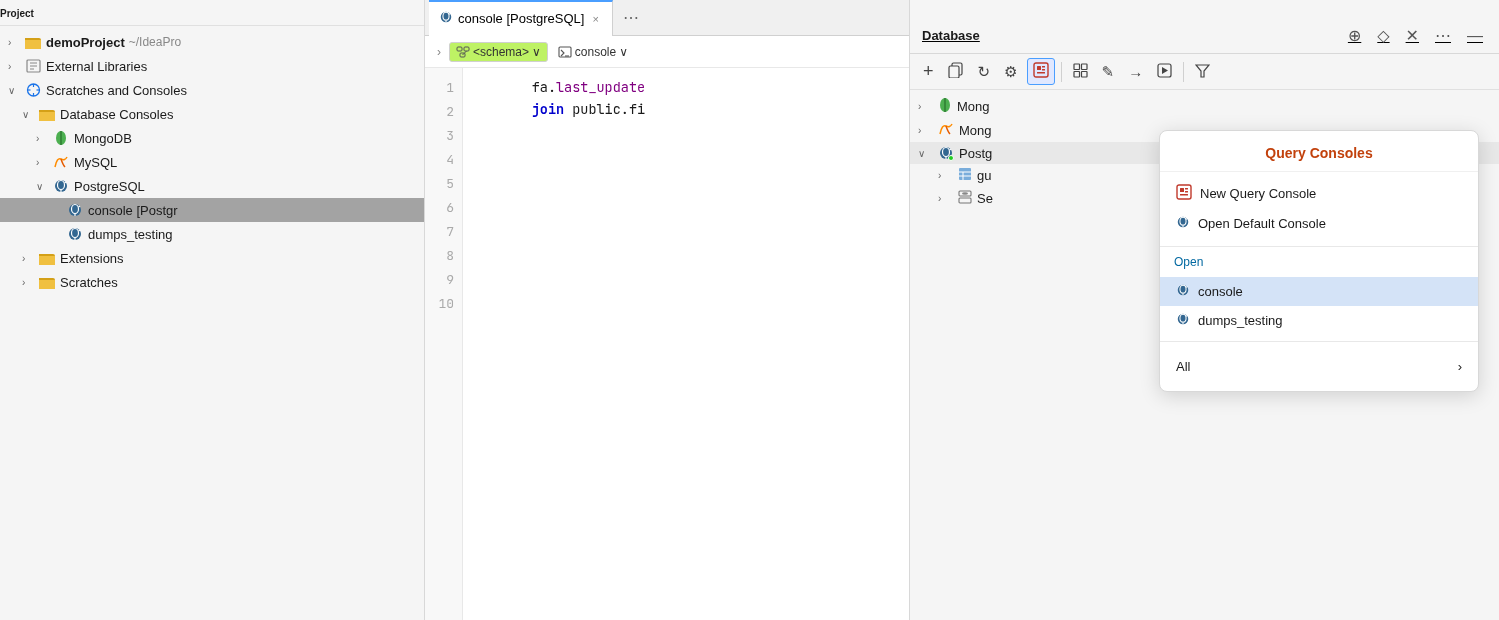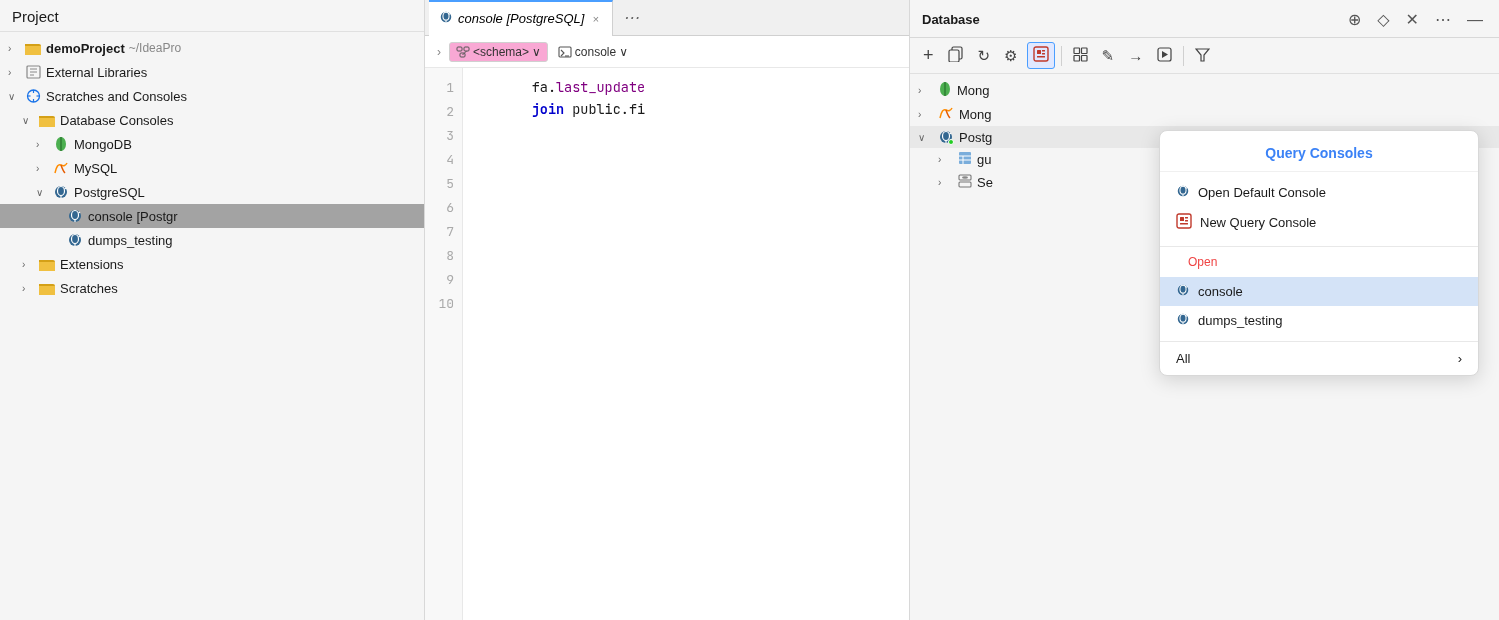--- a/index.html
+++ b/index.html
@@ -15,23 +15,23 @@
     
     .panel-project {
       width: 425px;
       min-width: 425px;
       background: #f5f5f5;
       border-right: 1px solid #d8d8d8;
       display: flex;
       flex-direction: column;
     }
     .panel-header {
-      padding: 8px 12px 6px;
-      font-weight: 400;
-      font-size: 15px;
+      padding: 8px 0 6px;
+      font-weight: 700;
+      font-size: 10px;
       color: #1a1a1a;
       border-bottom: 1px solid #e0e0e0;
     }
     .tree {
       flex: 1;
       overflow-y: auto;
       padding: 4px 0;
     }
     .tree-item {
       display: flex;
@@ -78,21 +78,20 @@
       display: flex;
       flex-direction: column;
     }
     .tab-bar {
       display: flex;
       align-items: center;
       background: #f0f0f0;
       border-bottom: 1px solid #d0d0d0;
       padding: 0 4px;
       height: 36px;
-      font-style: italic;
     }
     .tab {
       display: flex;
       align-items: center;
       padding: 0 10px;
       height: 36px;
       background: #fff;
       border-right: 1px solid #d0d0d0;
       border-top: 2px solid #4a9eff;
       font-size: 13px;
@@ -131,21 +130,21 @@
     .schema-selector {
       display: flex;
       align-items: center;
       gap: 3px;
       padding: 2px 6px;
       border: 1px solid #d0d0d0;
       border-radius: 3px;
       cursor: pointer;
       font-size: 12px;
       color: #333;
-      background: #f9a8d4;
+      background: #bef264;
     }
     .console-selector {
       display: flex;
       align-items: center;
       gap: 3px;
       padding: 2px 6px;
       cursor: pointer;
       font-size: 12px;
       color: #333;
     }
@@ -185,23 +184,24 @@
     .panel-database {
       flex: 1;
       background: #f5f5f5;
       display: flex;
       flex-direction: column;
       position: relative;
     }
     .db-header {
       display: flex;
       align-items: center;
-      padding: 8px 12px 6px;
+      padding: 24px 12px 6px;
       border-bottom: 1px solid #d8d8d8;
       gap: 8px;
+      text-decoration: underline;
     }
     .db-title {
       font-weight: 700;
       font-size: 13px;
       color: #1a1a1a;
       flex: 1;
     }
     .db-header-icon {
       font-size: 16px;
       color: #555;
@@ -255,48 +255,48 @@
       border-radius: 8px;
       box-shadow: 0 4px 20px rgba(0,0,0,0.15);
       z-index: 100;
       overflow: hidden;
     }
     .popup-title {
       font-weight: 700;
       font-size: 14px;
       text-align: center;
       padding: 14px 16px 10px;
-      color: #3b82f6;
+      color: #c2410c;
       border-bottom: 1px solid #f0f0f0;
     }
     .popup-section {
       padding: 6px 0;
     }
     .popup-item {
       display: flex;
       align-items: center;
       padding: 6px 16px;
       cursor: pointer;
       font-size: 13px;
       color: #1a1a1a;
       gap: 8px;
     }
     .popup-item.selected { background: #d4e3f7; }
     .popup-divider { border: none; border-top: 1px solid #e8e8e8; margin: 2px 0; }
     .popup-section-label {
-      padding: 6px 28px 2px;
+      padding: 6px 14px 2px;
       font-size: 12px;
-      color: #ef4444;
+      color: #0369a1;
       font-weight: 500;
     }
     .popup-all-row {
       display: flex;
       align-items: center;
       justify-content: space-between;
-      padding: 9px 16px;
+      padding: 17px 16px;
       cursor: pointer;
       font-size: 13px;
       color: #1a1a1a;
       border-top: 1px solid #e8e8e8;
     }
 
     
     .pg-icon { color: #336791; font-size: 14px; }
     .mongo-icon { color: #4caf50; font-size: 13px; }
 
@@ -633,40 +633,40 @@
       </span>
       <span>Se</span>
     </div>
   </div>
 
   <div class="dropdown-popup">
     <div class="popup-title">Query Consoles</div>
     <div class="popup-section">
       <div class="popup-item">
         <span>
-          <svg width="14" height="14" viewBox="0 0 16 16">
-              <ellipse cx="8" cy="8" rx="6" ry="6" fill="#336791"></ellipse>
-              <ellipse cx="8" cy="7" rx="3.5" ry="4.5" fill="none" stroke="#fff" stroke-width="1.2"></ellipse>
-              <line x1="11.5" y1="5" x2="13" y2="4" stroke="#fff" stroke-width="1.2"></line>
-              <line x1="8" y1="11.5" x2="8" y2="14" stroke="#fff" stroke-width="1.2"></line>
-            </svg>
-        </span>
-        <span>Open Default Console</span>
-      </div>
-      <div class="popup-item">
-        <span>
           <svg width="16" height="16" viewBox="0 0 16 16">
               <rect x="1" y="1" width="14" height="14" rx="2" fill="none" stroke="#c0392b" stroke-width="1.4"></rect>
               <rect x="4" y="4" width="4" height="4" rx="0.5" fill="#c0392b"></rect>
               <rect x="9" y="4" width="3" height="1.5" rx="0.3" fill="#c0392b"></rect>
               <rect x="9" y="7" width="3" height="1.5" rx="0.3" fill="#c0392b"></rect>
               <rect x="4" y="10" width="8" height="1.5" rx="0.3" fill="#c0392b"></rect>
             </svg>
         </span>
         <span>New Query Console</span>
+      </div>
+      <div class="popup-item">
+        <span>
+          <svg width="14" height="14" viewBox="0 0 16 16">
+              <ellipse cx="8" cy="8" rx="6" ry="6" fill="#336791"></ellipse>
+              <ellipse cx="8" cy="7" rx="3.5" ry="4.5" fill="none" stroke="#fff" stroke-width="1.2"></ellipse>
+              <line x1="11.5" y1="5" x2="13" y2="4" stroke="#fff" stroke-width="1.2"></line>
+              <line x1="8" y1="11.5" x2="8" y2="14" stroke="#fff" stroke-width="1.2"></line>
+            </svg>
+        </span>
+        <span>Open Default Console</span>
       </div>
     </div>
     <hr class="popup-divider">
     <div class="popup-section-label">Open</div>
     <div class="popup-section">
 
       <div class="popup-item selected">
         <span>
           <svg width="14" height="14" viewBox="0 0 16 16">
               <ellipse cx="8" cy="8" rx="6" ry="6" fill="#336791"></ellipse>

